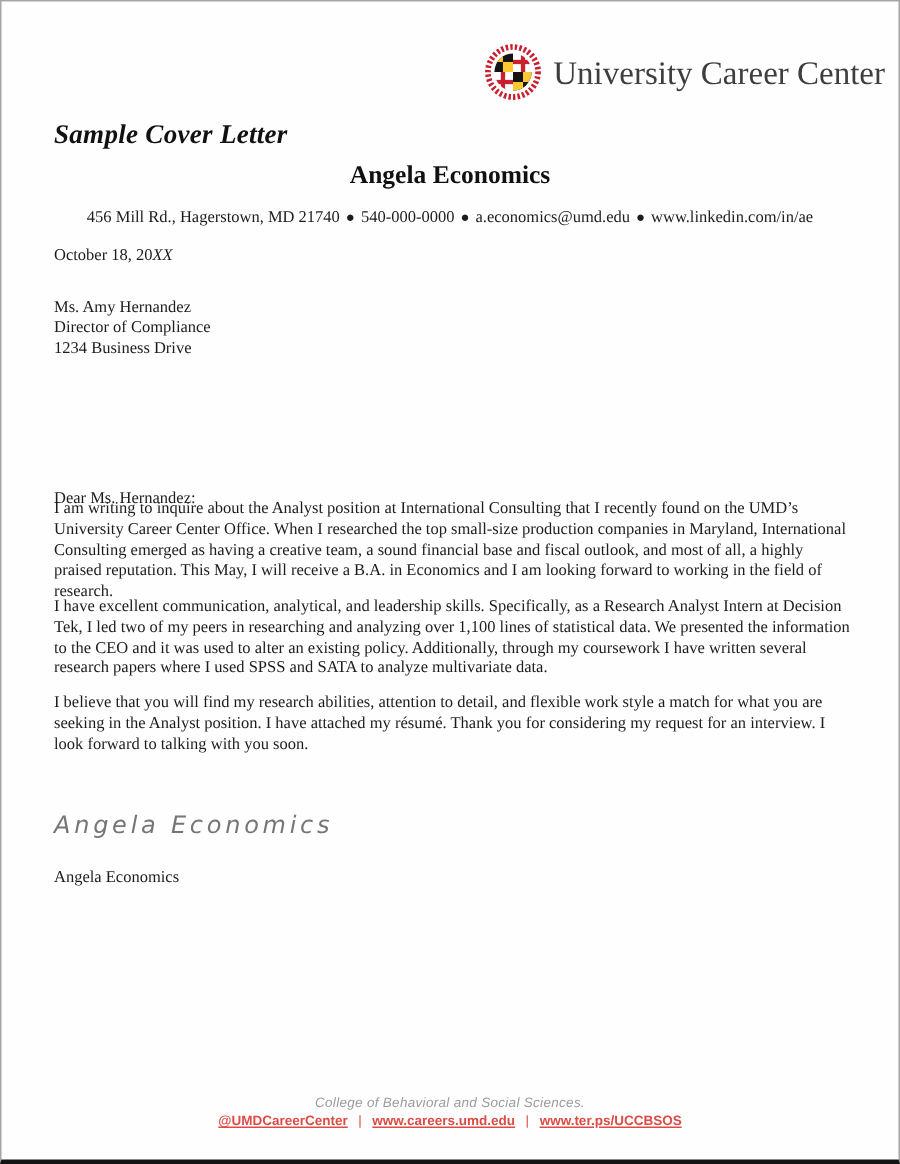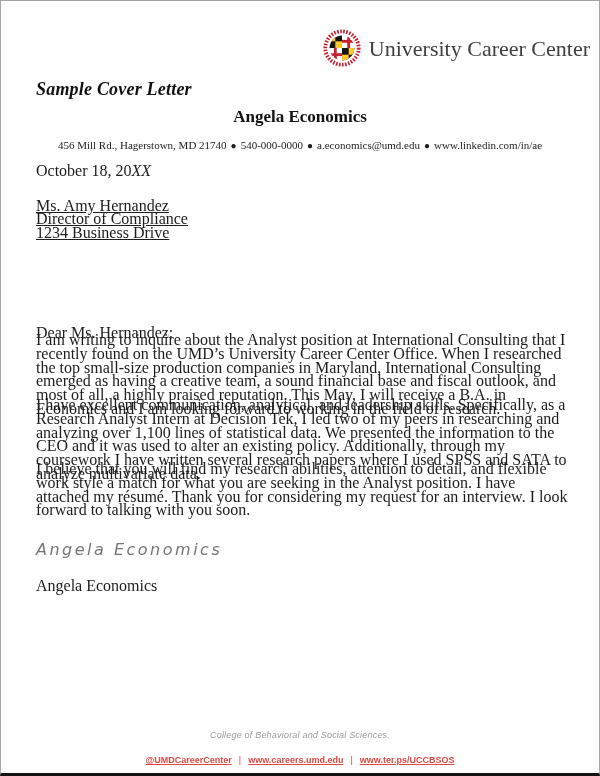--- a/index.html
+++ b/index.html
@@ -32,25 +32,25 @@
     white-space:nowrap;
   }
 
   
   .letterhead { position:absolute; top:106px; left:0; right:0; text-align:center; }
   .lh-name { font-size:17px; font-weight:bold; color:#111; }
   .lh-contact { font-size:11px; margin-top:12px; color:#1c1c1c; }
   .lh-sep { padding:0 4px; font-size:10px; }
 
   
-  .block { position:absolute; left:35px; width:534px; font-size:16px; line-height:13.8px; }
+  .block { position:absolute; left:35px; width:534px; font-size:11px; line-height:13.8px; }
   .date      { top:163px; }
   .date .yr-x { font-style:italic; }
   .recipient { top:198px; }
-  .recipient div { line-height:13.4px;text-decoration:underline; }
+  .recipient div { line-height:13.4px; }
   .salutation{ top:312px;margin-top:13px; }
   .para { margin:0; }
   .p1 { top:332px; }
   .p2 { top:397px; }
   .p3 { top:461px; }
   .closing   { top:522px; }
   .signature {
     top:542px;
     font-family:"DejaVu Sans", sans-serif;
     font-style:italic;
@@ -59,21 +59,21 @@
   }
   .typed-name{ top:578px; }
 
   
   .footer { position:absolute; left:0; right:0; top:729px; text-align:center; }
   .footer-college {
     font-family:"Liberation Sans", sans-serif;
     font-style:italic; font-size:9px; color:#9c9c9c; letter-spacing:.2px;
   }
   .footer-links {
-    margin-top:15px;
+    margin-top:2px;
     font-family:"Liberation Sans", sans-serif;
     font-size:9px; font-weight:bold; color:#dd4b45;
   }
   .footer-links a { color:#dd4b45; text-decoration:underline; cursor:pointer; }
   .footer-links .pipe { padding:0 7px; font-weight:normal; }
 </style>
 </head>
 <body>
 
 <div class="page">

